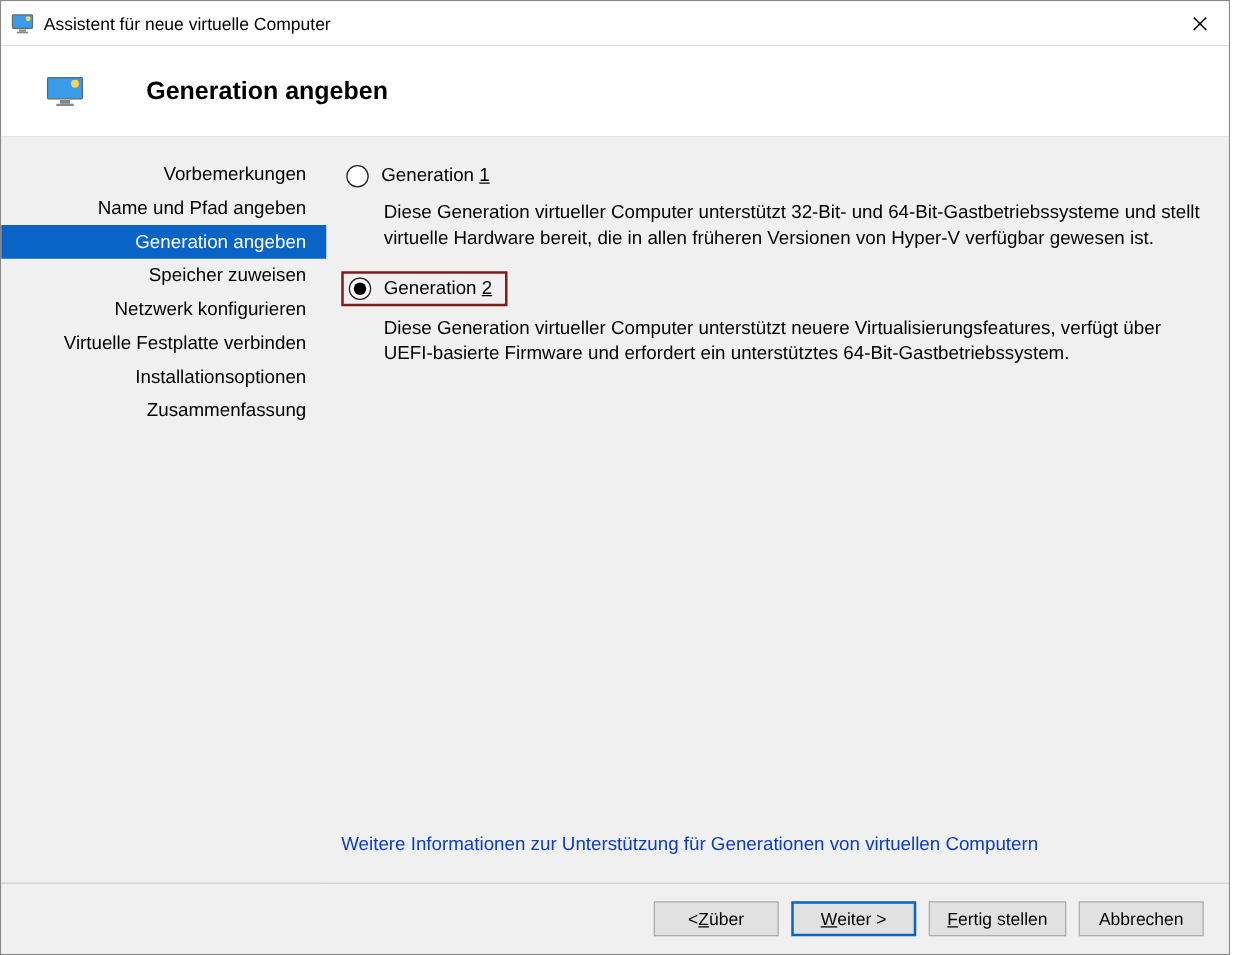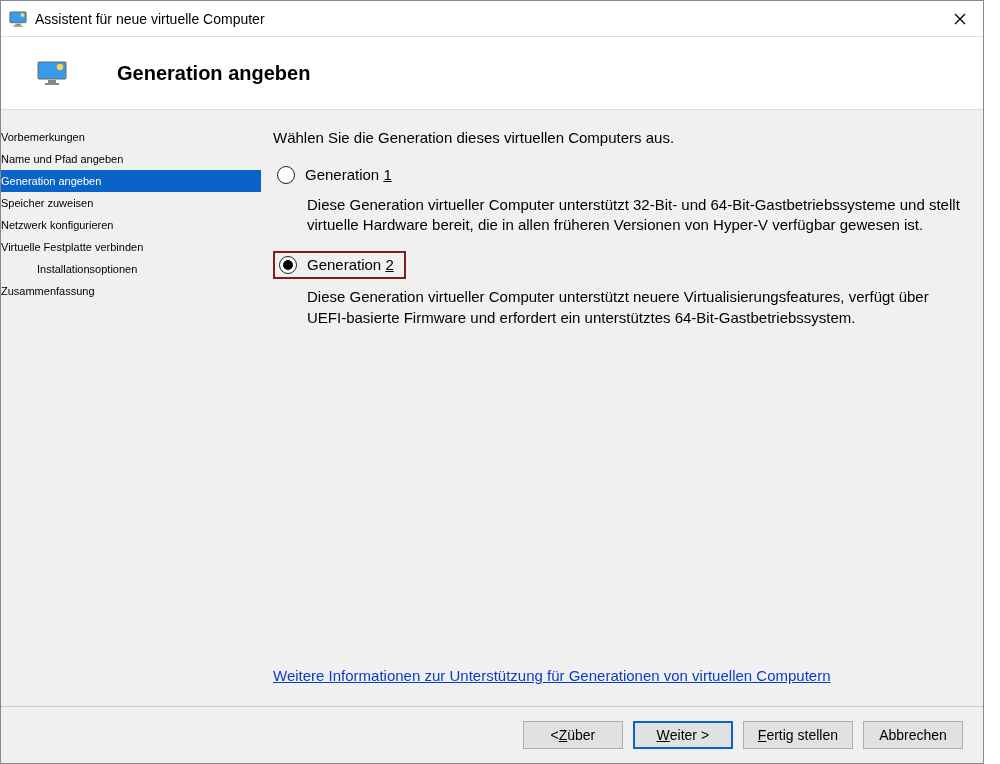--- a/index.html
+++ b/index.html
@@ -61,25 +61,26 @@
     display: flex;
     background: #f0f0f0;
     min-height: 0;
   }
   .sidebar {
     width: 260px;
     padding-top: 16px;
     background: #f0f0f0;
   }
   .sidebar .nav-item {
-    padding: 5px 0;
-    font-size: 11px;
+    padding: 5px 16px;
+    font-size: 15px;
     color: #000;
     cursor: pointer;
     white-space: nowrap;
+    text-align: right;
   }
   .sidebar .nav-item.active {
     background: #0a64c8;
     color: #fff;
   }
   .sidebar .nav-item.indent { padding-left: 36px; }
 
   .content {
     flex: 1;
     padding: 18px 20px 12px 12px;
@@ -125,21 +126,20 @@
     display: flex;
     align-items: flex-start;
     gap: 12px;
     margin-top: 4px;
     margin-left: 0;
   }
   .warning-icon { width: 18px; height: 18px; flex-shrink: 0; margin-top: 1px;}
   .spacer { flex: 1; }
   .help-link {
     color: #0a3cc8;
-    text-decoration: underline;
     cursor: pointer;
     display: inline-block;
     margin-bottom: 8px;
   }
 
   .footer {
     display: flex;
     justify-content: flex-end;
     gap: 10px;
     padding: 14px 20px;
@@ -206,21 +206,20 @@
       <div class="nav-item">Name und Pfad angeben</div>
       <div class="nav-item active">Generation angeben</div>
       <div class="nav-item">Speicher zuweisen</div>
       <div class="nav-item">Netzwerk konfigurieren</div>
       <div class="nav-item">Virtuelle Festplatte verbinden</div>
       <div class="nav-item indent">Installationsoptionen</div>
       <div class="nav-item">Zusammenfassung</div>
     </div>
 
     <div class="content">
-      <div class="intro">Wählen Sie die Generation dieses virtuellen Computers aus.</div>
 
       <div class="option-row">
         <span class="radio"></span>
         <span class="option-label">
           <span>Generation </span><span class="ul">1</span>
         </span>
       </div>
       <div class="option-desc">Diese Generation virtueller Computer unterstützt 32-Bit- und 64-Bit-Gastbetriebssysteme und stellt virtuelle Hardware bereit, die in allen früheren Versionen von Hyper-V verfügbar gewesen ist.</div>
 
       <div style="margin-bottom:2px;">

